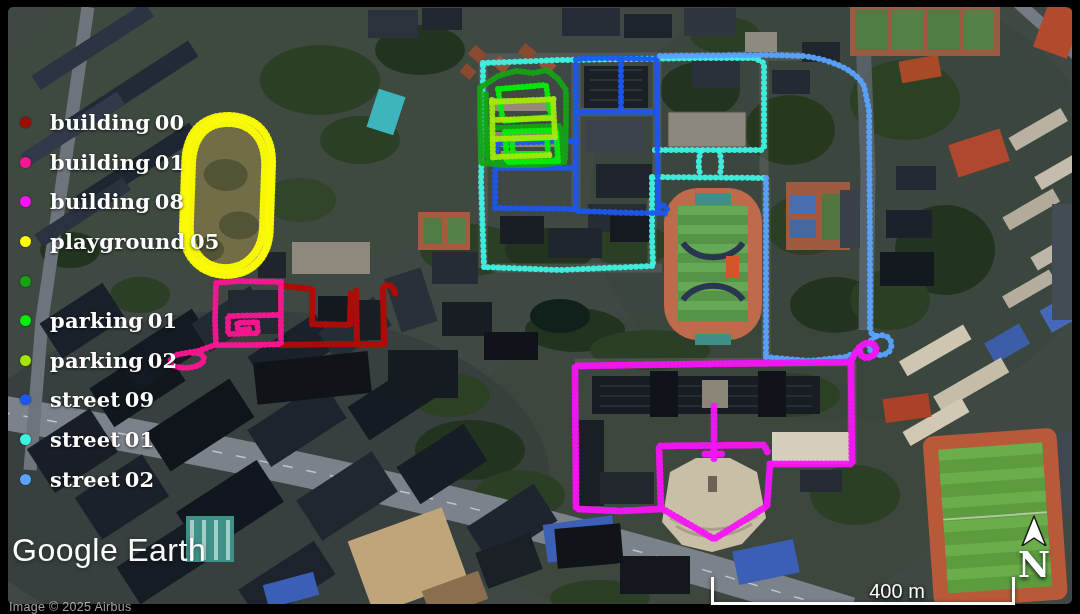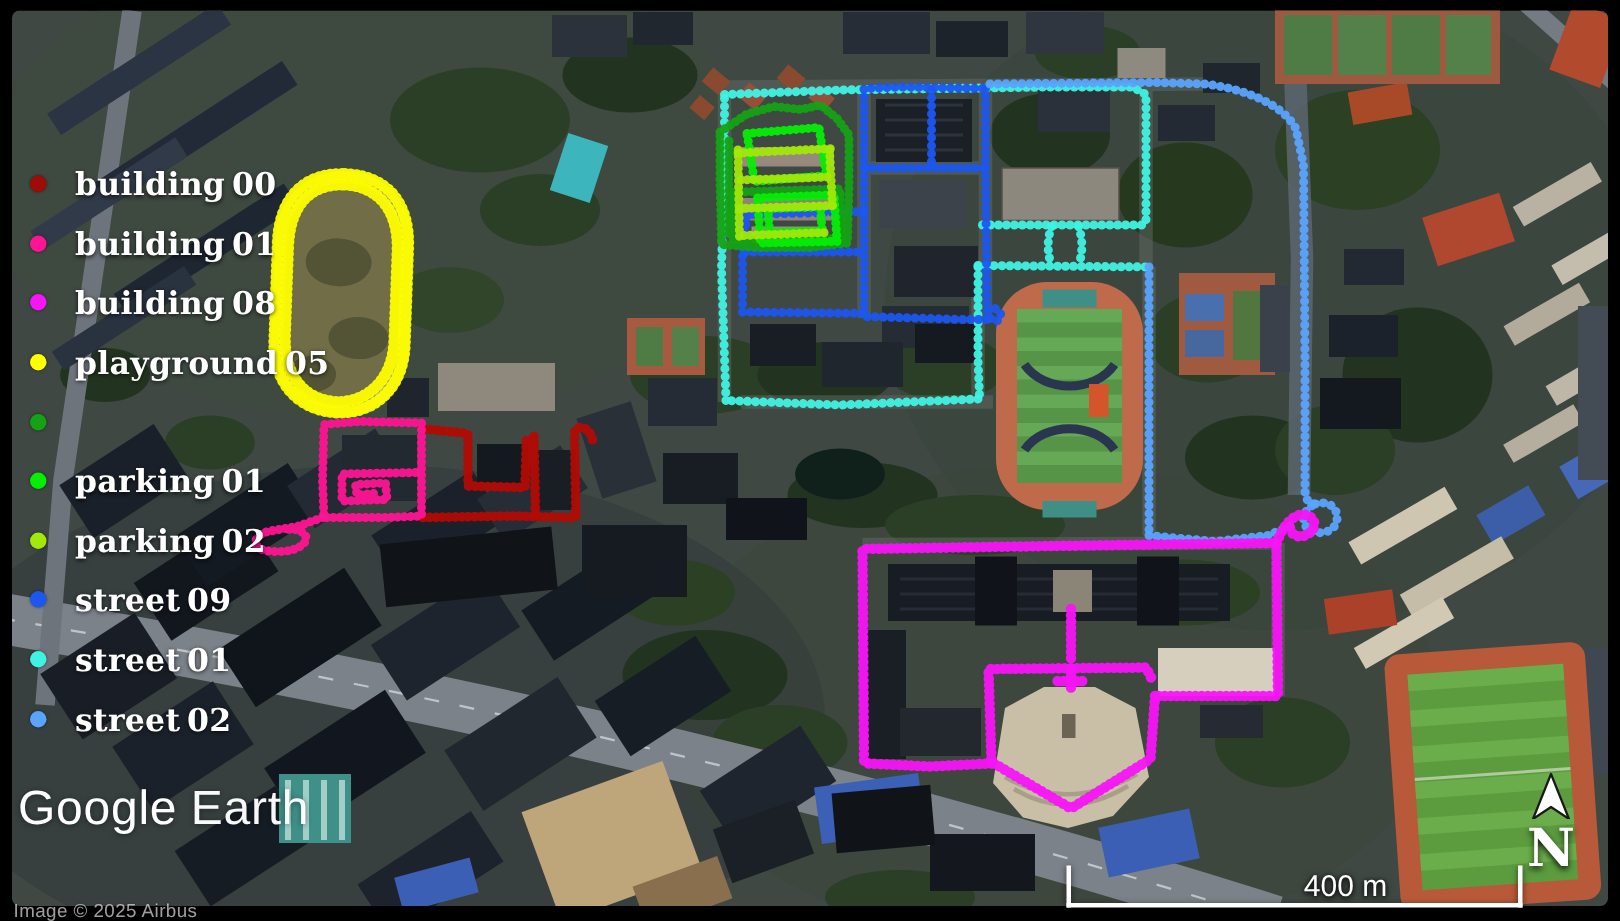--- a/index.html
+++ b/index.html
@@ -7,21 +7,21 @@
           font-family:"Liberation Sans",sans-serif;}
   #map-svg{position:absolute;left:0;top:0;}
   
   #legend{position:absolute;left:20px;top:103px;z-index:5;}
   .lrow{display:flex;align-items:center;height:39.6px;gap:19px;}
   .ldot{width:11px;height:11px;border-radius:50%;flex:0 0 auto;box-shadow:0 0 2px rgba(0,0,0,.5);}
   .ltext{color:#fff;font-family:"DejaVu Serif","Liberation Serif",serif;font-weight:700;
          font-size:21px;letter-spacing:.2px;word-spacing:-3px;
          text-shadow:0 1px 3px rgba(0,0,0,.75);white-space:nowrap;}
   
-  #logo{position:absolute;left:12px;top:520px;z-index:5;color:#fff;font-size:32px;
+  #logo{position:absolute;left:12px;top:532px;z-index:5;color:#fff;font-size:32px;
         letter-spacing:.5px;text-shadow:0 1px 4px rgba(0,0,0,.45);}
   #logo .earth{margin-left:9px;opacity:.97;}
   #attribution{position:absolute;left:9px;top:600px;z-index:5;font-size:12.5px;
         color:rgba(255,255,255,.62);letter-spacing:.3px;text-shadow:0 1px 2px rgba(0,0,0,.5);}
   
   #scalebar{position:absolute;left:711px;top:577px;width:298px;height:25px;z-index:5;
         border-left:3px solid #fff;border-right:3px solid #fff;border-bottom:3px solid #fff;
         display:flex;align-items:flex-end;justify-content:center;
         filter:drop-shadow(0 1px 2px rgba(0,0,0,.6));}
   #scalebar .slabel{color:#fff;font-size:20px;line-height:20px;padding-bottom:1px;margin-left:68px;

